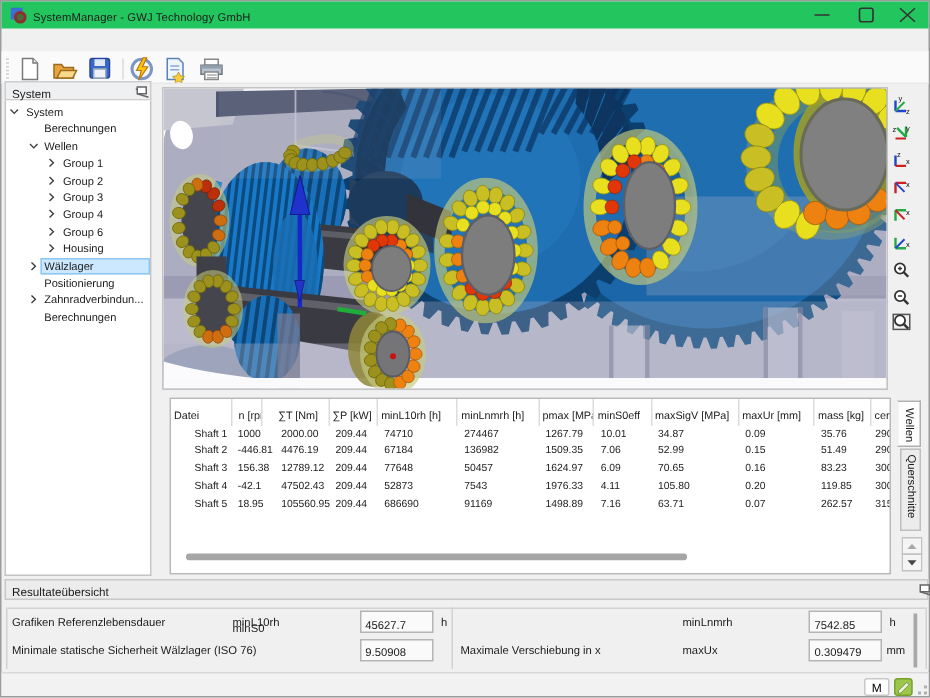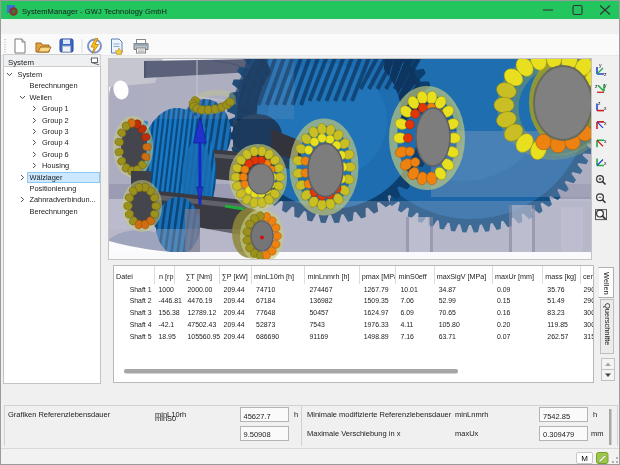--- a/index.html
+++ b/index.html
@@ -666,36 +666,43 @@
 <div class="vtab" style="left:599px;top:298px;width:14px;height:55px;background:#ececec;border:1px solid #bebebe">
       <span style="margin-left:10.5px;margin-top:3px">Querschnitte</span>
     </div>
 <svg class="abs" style="left:600px;top:357px" width="14" height="24">
       <rect x="0.5" y="0.5" width="13" height="11" fill="#f4f4f4" stroke="#c2c2c2"></rect>
       <rect x="0.5" y="11.5" width="13" height="11" fill="#f4f4f4" stroke="#c2c2c2"></rect>
       <path d="M4,8 L7,4.5 L10,8 Z" fill="#a8a8a8"></path>
       <path d="M4,15.5 L10,15.5 L7,19 Z" fill="#444"></path>
     </svg>
 
+<div class="abs" id="reshead">
+      <span class="abs" style="left:4px;top:2.5px">Resultateübersicht</span>
+ <svg class="abs" style="left:608px;top:2px" width="10" height="9">
+        <rect x="1.5" y="1" width="6" height="4.5" fill="#fff" stroke="#666"></rect>
+        <line x1="1.5" y1="5.5" x2="9" y2="7.8" stroke="#666"></line>
+      </svg>
+</div>
 <div class="abs" id="resbody">
   <svg class="abs" style="left:0;top:0" width="616" height="47">
         <line x1="2" y1="5.5" x2="614" y2="5.5" stroke="#d2d2d2"></line>
         <line x1="1.5" y1="5" x2="1.5" y2="46" stroke="#d2d2d2"></line>
         <line x1="298.5" y1="5" x2="298.5" y2="46" stroke="#d2d2d2"></line>
         <line x1="614.5" y1="5" x2="614.5" y2="46" stroke="#d2d2d2"></line>
         <rect x="606" y="9" width="2.5" height="36" fill="#a8a8a8"></rect>
       </svg>
   <span class="lbl" style="left:5px;top:10px">Grafiken Referenzlebensdauer</span>
   <span class="rlbl" style="left:152px;top:10px;width:80px">minL10rh</span>
   <div class="vbox" style="left:236.5px;top:7px">45627.7</div>
   <span class="lbl" style="left:291px;top:10px">h</span>
-  <span class="lbl" style="left:304px;top:10px">Minimale modifizierte Referenzlebensdauer</span>
   <span class="rlbl" style="left:452px;top:10px;width:80px">minLnmrh</span>
   <div class="vbox" style="left:536px;top:7px">7542.85</div>
   <span class="lbl" style="left:590px;top:10px">h</span>
+  <span class="lbl" style="left:5px;top:28.5px">Minimale statische Sicherheit Wälzlager (ISO 76)</span>
   <span class="rlbl" style="left:152px;top:14px;width:80px">minS0</span>
   <div class="vbox" style="left:236.5px;top:25.5px">9.50908</div>
   <span class="lbl" style="left:304px;top:28.5px">Maximale Verschiebung in x</span>
   <span class="rlbl" style="left:452px;top:28.5px;width:80px">maxUx</span>
   <div class="vbox" style="left:536px;top:25.5px">0.309479</div>
   <span class="lbl" style="left:588px;top:28.5px">mm</span>
 </div>
 
 <div class="abs" id="status">
   <div class="abs" style="left:575px;top:2.5px;width:17px;height:12px;background:#fff;border:1px solid #c8c8c8;border-radius:2px;font-size:8px;text-align:center;padding-top:1.5px">M</div>

